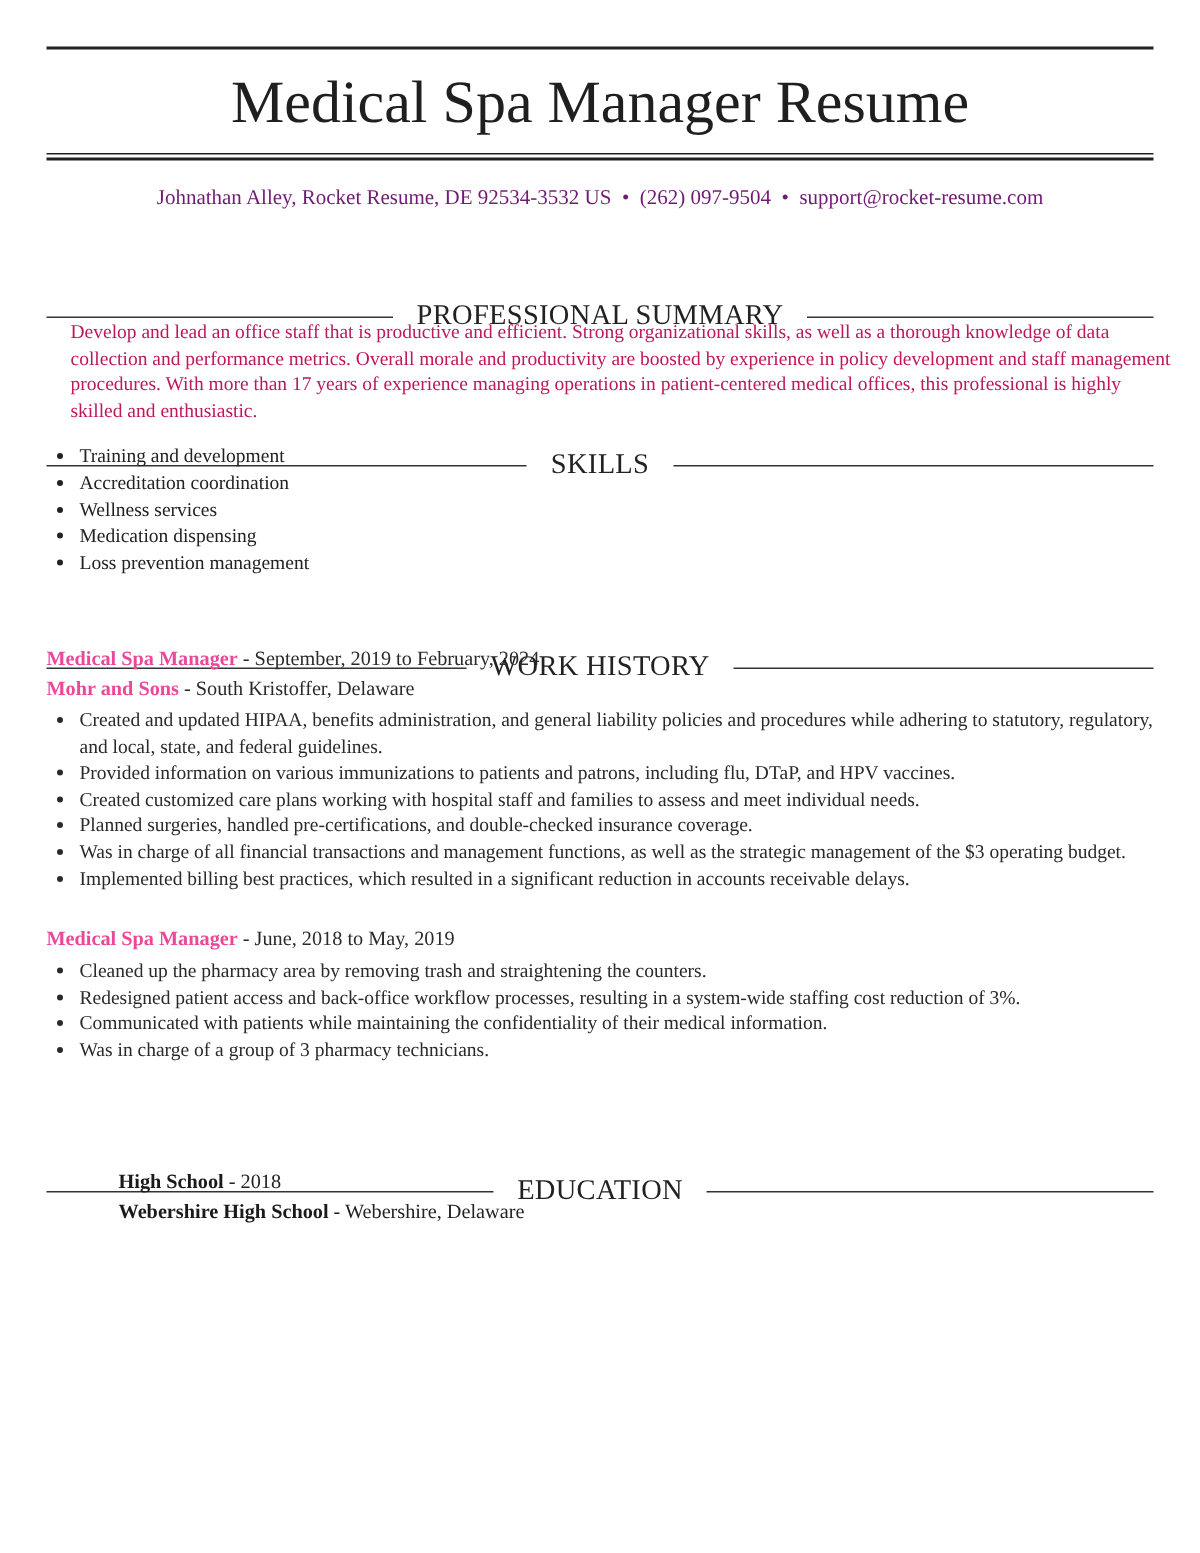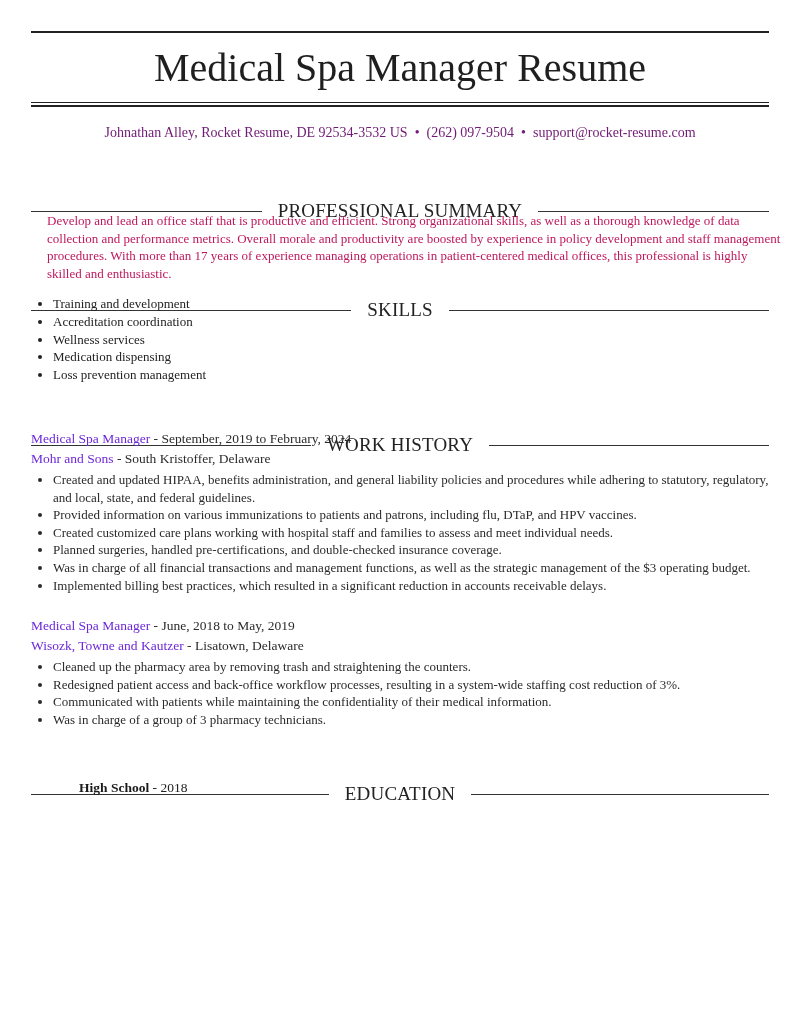--- a/index.html
+++ b/index.html
@@ -125,22 +125,22 @@
     .job {
       position: absolute;
       left: 0;
       width: 738px;
       font-size: 13.5px;
     }
     .job .line1, .job .line2 {
       line-height: 20px;
     }
     .job b {
-      font-weight: normal;
-      color: #6d28d9;
+      font-weight: bold;
+      color: #ec4899;
     }
     .job .normal {
       color: #2a2a2a;
     }
     .job ul {
       margin: 2px 0 0 0;
       padding: 0 0 0 22px;
       list-style: disc;
       font-size: 13px;
       line-height: 17.6px;
@@ -222,36 +222,36 @@
       <li>Planned surgeries, handled pre-certifications, and double-checked insurance coverage.</li>
       <li>Was in charge of all financial transactions and management functions, as well as the strategic management of the $3 operating budget.</li>
       <li>Implemented billing best practices, which resulted in a significant reduction in accounts receivable delays.</li>
     </ul>
   </div>
 
   <div class="job" style="top:616px;">
     <div class="line1">
       <b>Medical Spa Manager</b><span class="normal"> - June, 2018 to May, 2019</span>
     </div>
-    <div class="line2">
-      <b>Wisozk, Towne and Kautzer</b><span class="normal"> - Lisatown, Delaware</span>
-    </div>
     <ul>
       <li>Cleaned up the pharmacy area by removing trash and straightening the counters.</li>
       <li>Redesigned patient access and back-office workflow processes, resulting in a system-wide staffing cost reduction of 3%.</li>
       <li>Communicated with patients while maintaining the confidentiality of their medical information.</li>
       <li>Was in charge of a group of 3 pharmacy technicians.</li>
     </ul>
   </div>
 
   <div class="section-heading" style="top:747px;">
     <div class="line"></div>
     <div class="label">EDUCATION</div>
     <div class="line"></div>
   </div>
 
   <div class="edu">
     <div>
       <b>High School</b><span> - 2018</span>
     </div>
+    <div>
+      <b>Webershire High School</b><span> - Webershire, Delaware</span>
+    </div>
   </div>
 
 </div>
 
 </body></html>

